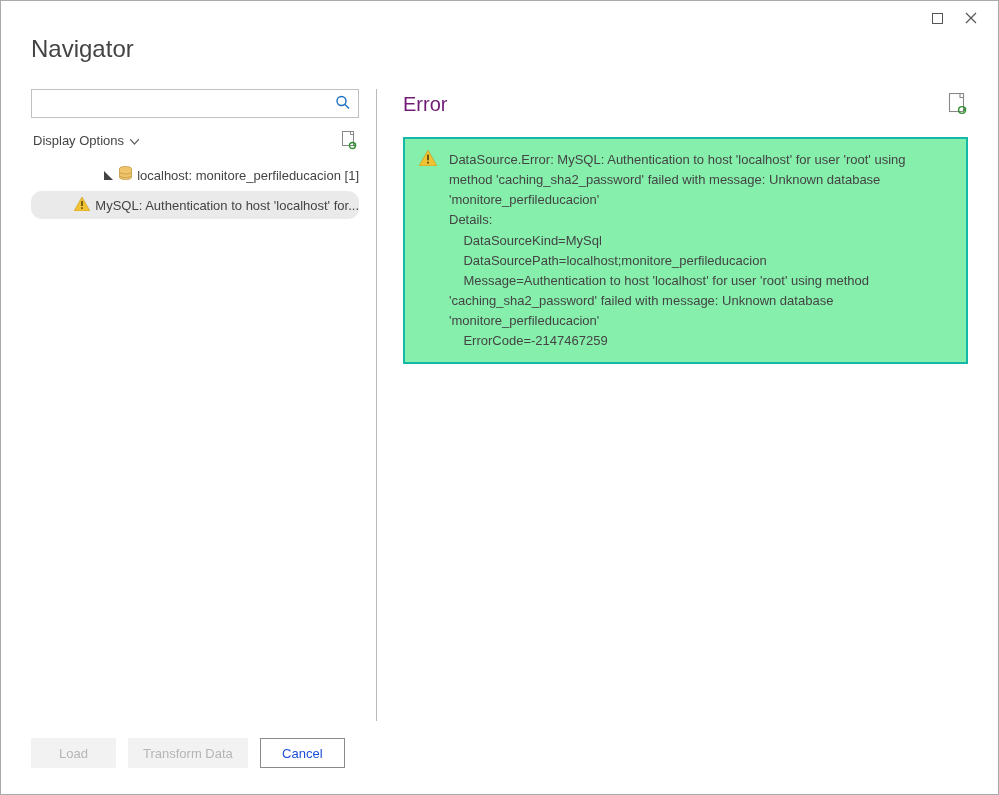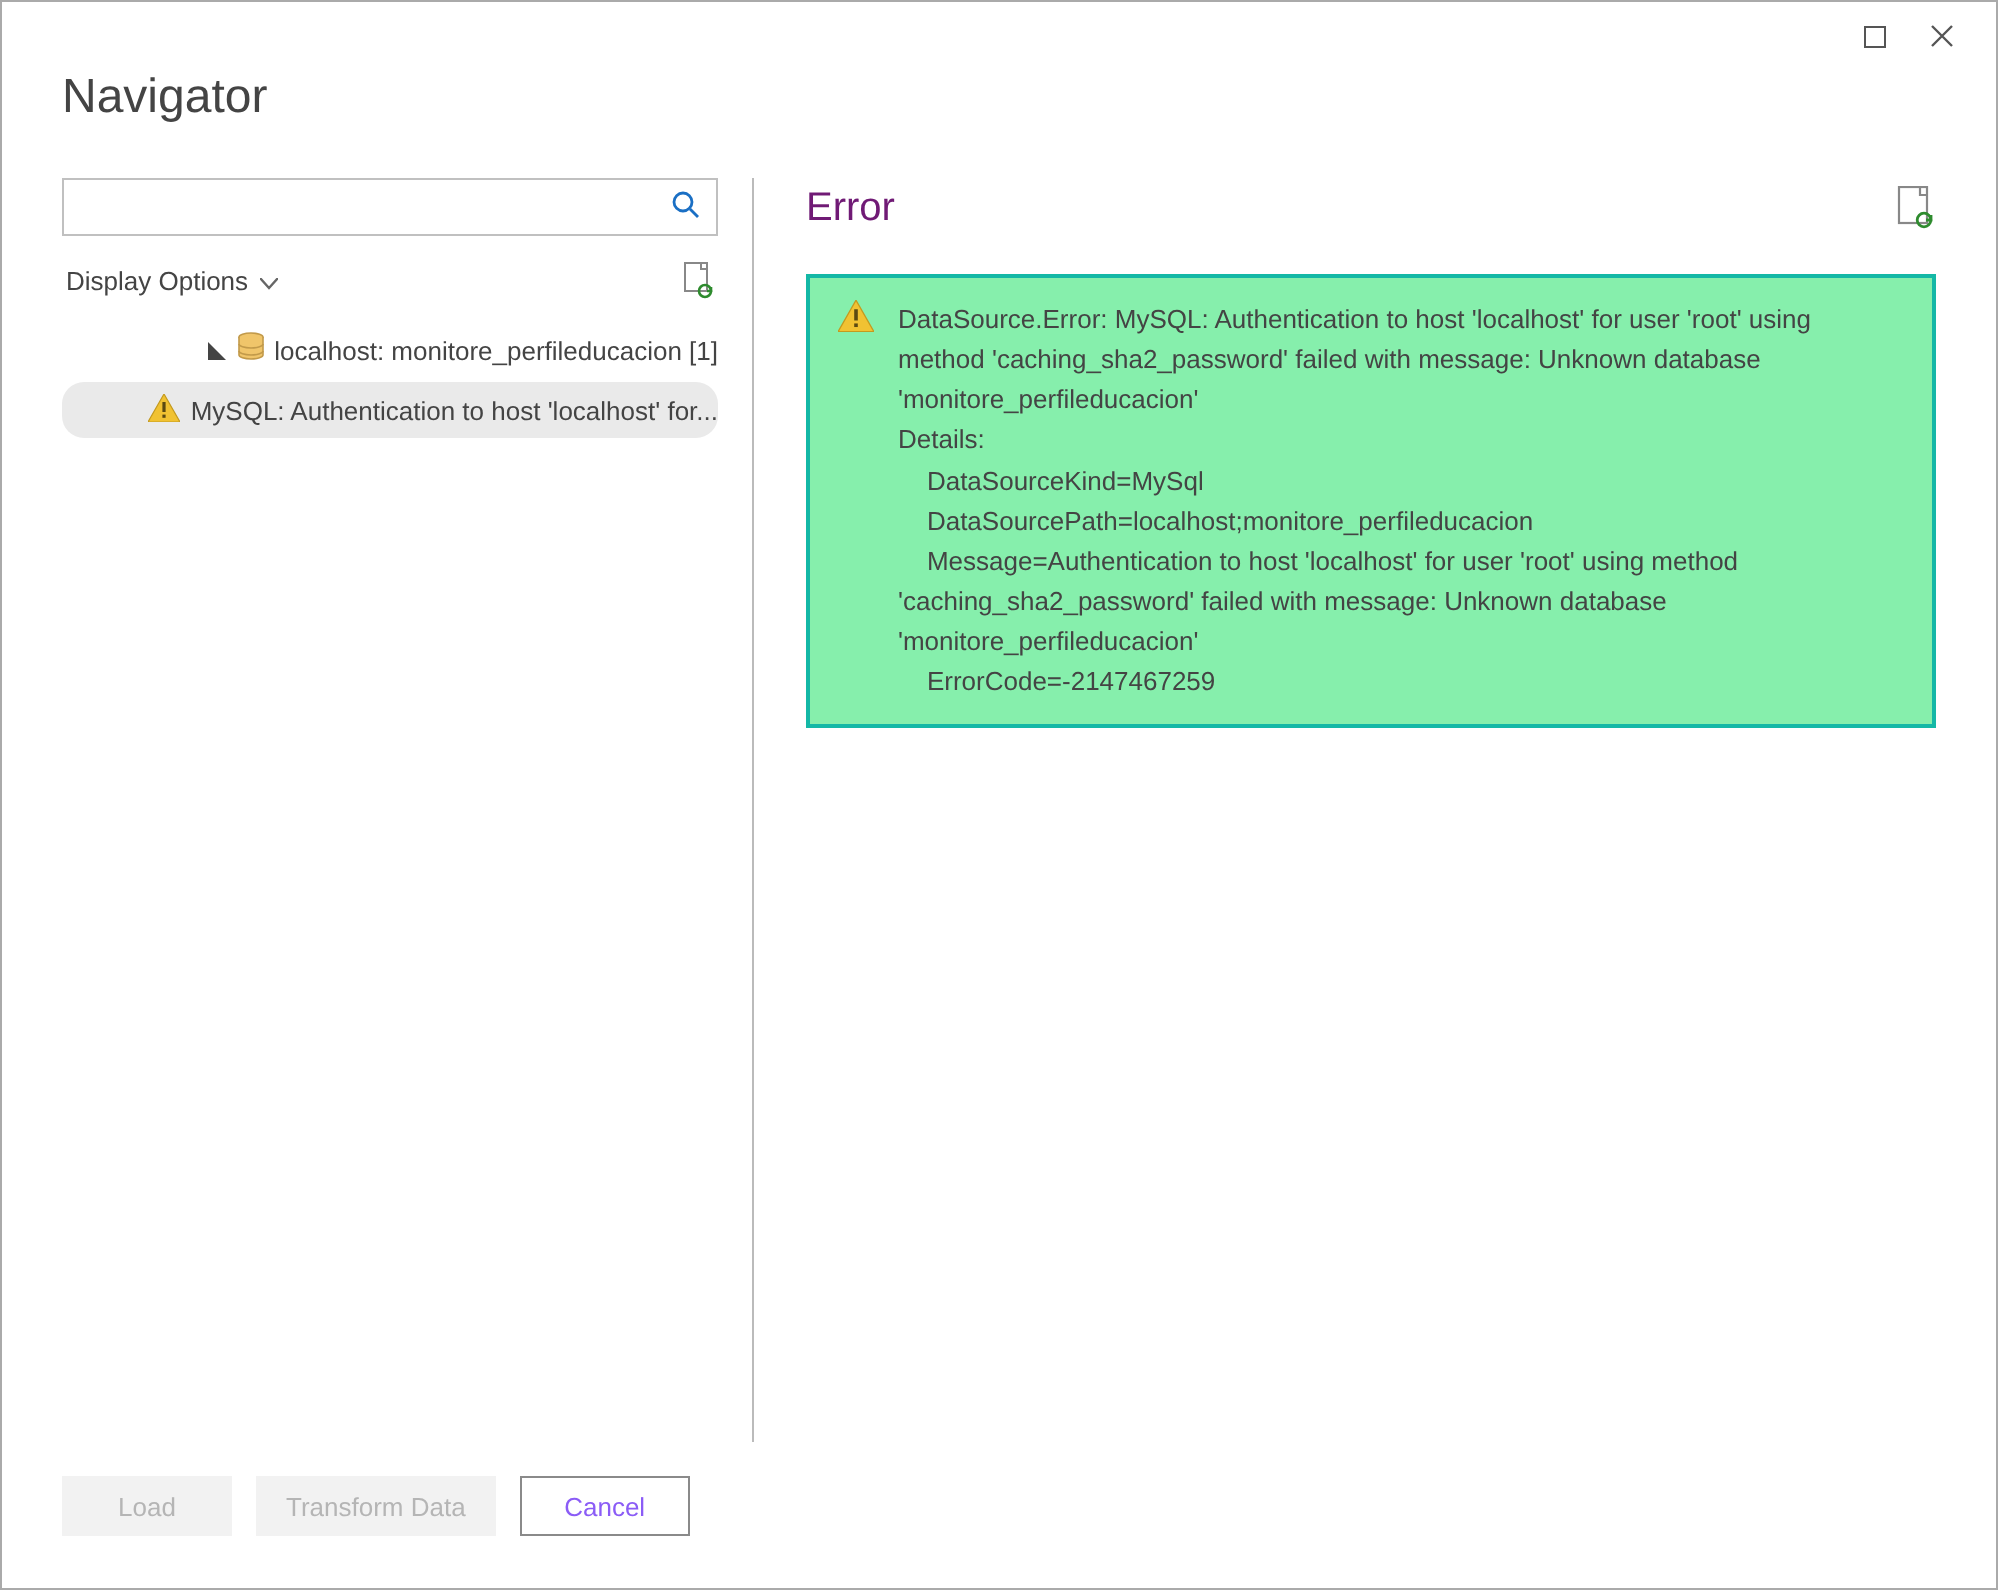--- a/index.html
+++ b/index.html
@@ -165,21 +165,21 @@
     display: flex;
     justify-content: space-between;
     align-items: center;
     padding: 18px 30px 26px 30px;
   }
   .btn {
     min-width: 85px;
     height: 30px;
     padding: 0 14px;
     background: #f2f2f2;
-    color: #8b5cf6;
+    color: #1d4ed8;
     border: 1px solid #f2f2f2;
     font-family: inherit;
     font-size: 13px;
     cursor: pointer;
   }
   .btn[disabled] {
     color: #b5b5b5;
     cursor: default;
   }
   .btn.outlined {

